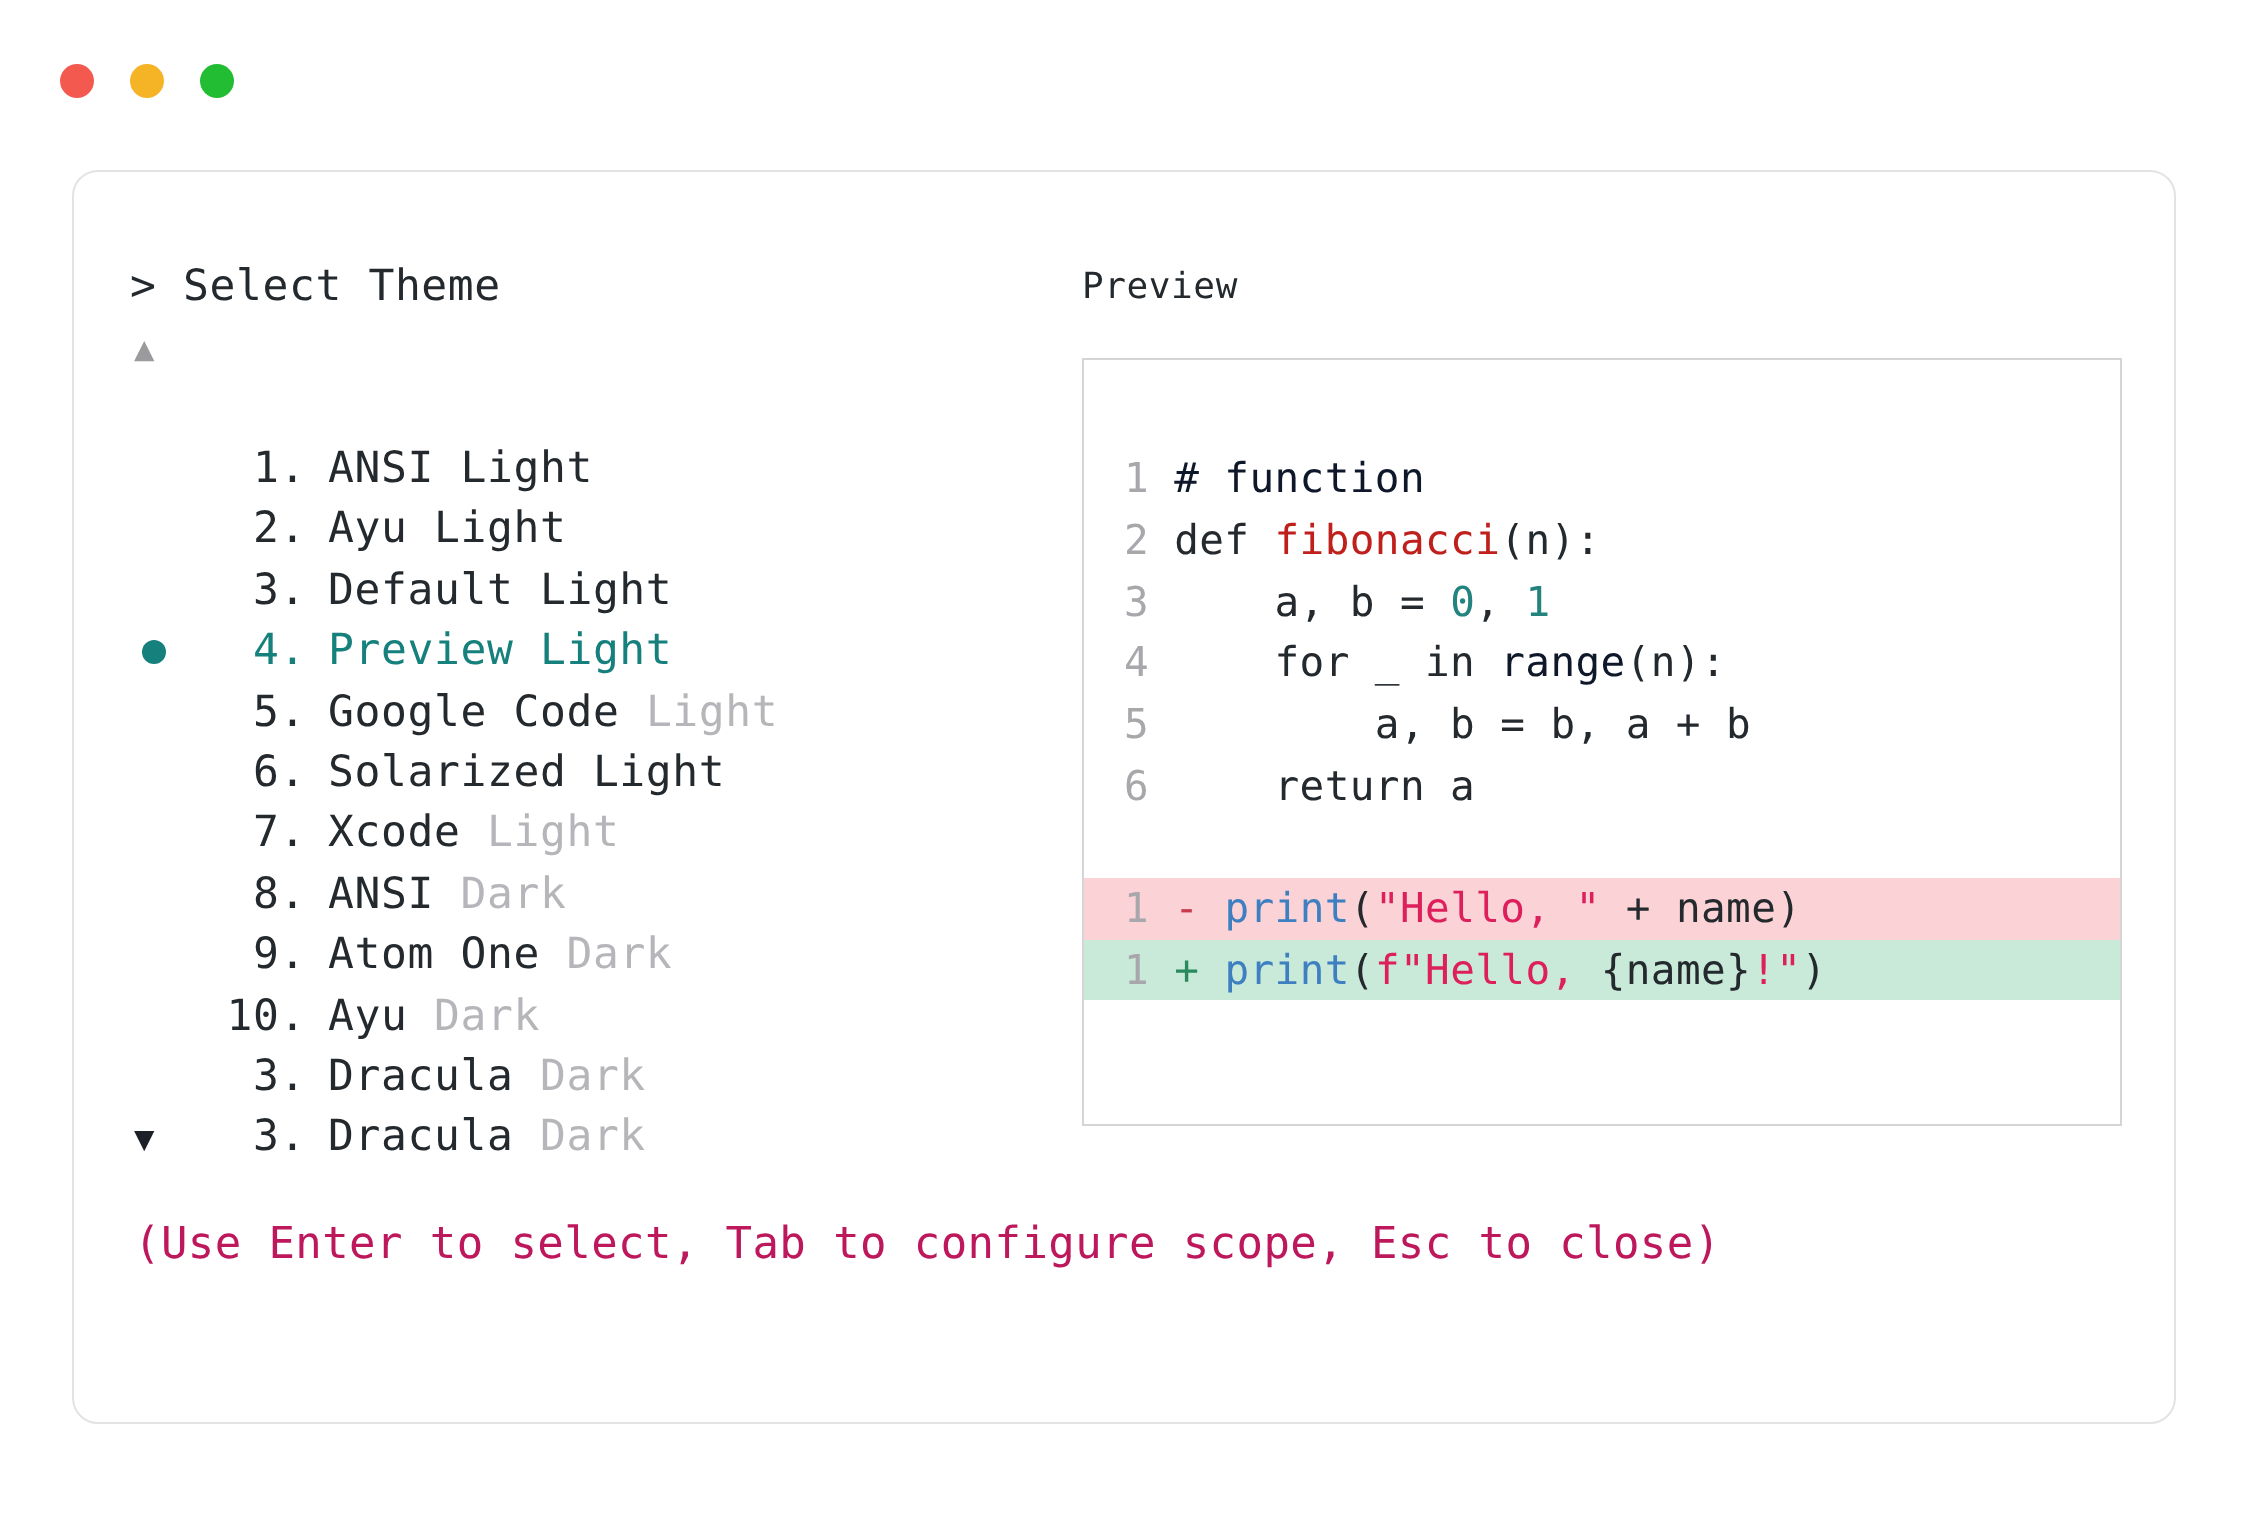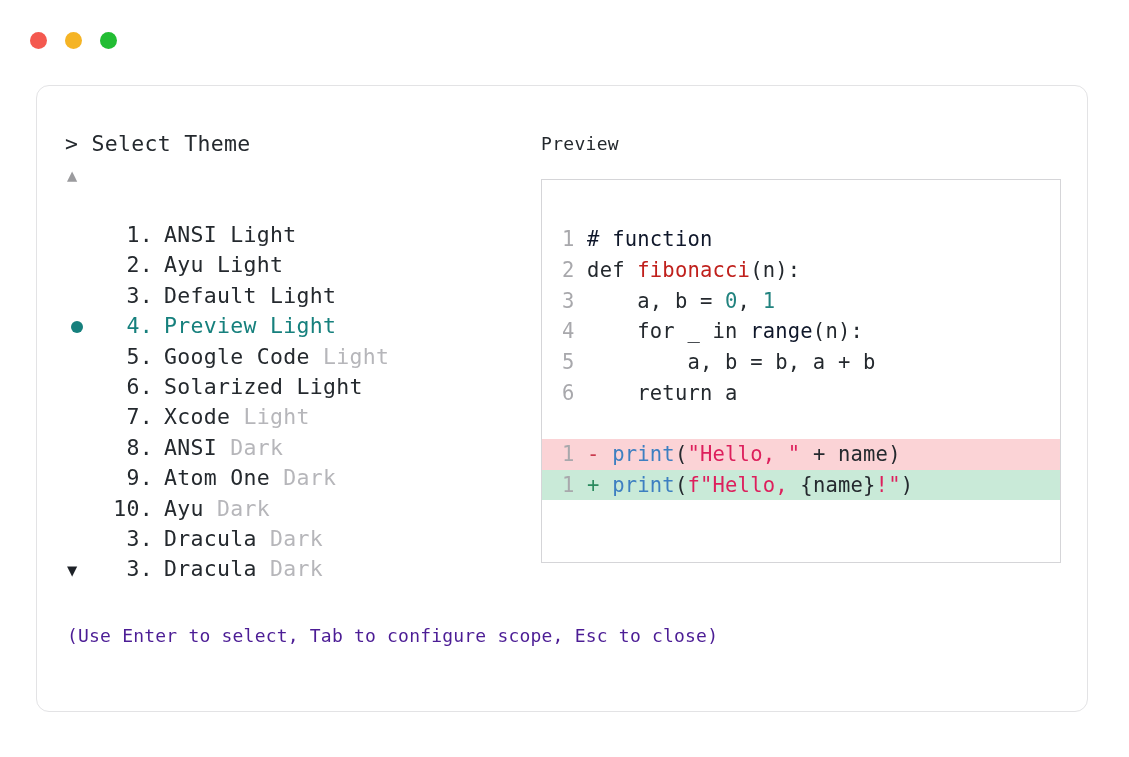--- a/index.html
+++ b/index.html
@@ -105,25 +105,25 @@
     color: #24292e;
   }
   .name-cell { padding-left: 11px; color: #24292e; margin-top: 28px; }
   .variant { }
   .theme-row.selected .num-cell,
   .theme-row.selected .name-cell,
   .theme-row.selected .variant { color: #16807d; }
 
   
   .hint {
-    margin-top: 41px;
+    margin-top: 28px;
     padding-left: 2px;
-    font-size: 18px;
+    font-size: 22px;
     line-height: 28px;
-    color: #4c1d95;
+    color: #be185d;
     letter-spacing: 0.2px;
     white-space: pre;
   }
 
   
   .preview-box {
     margin-top: 21px;
     margin-left: 2px;
     width: 520px;
     height: 384px;

